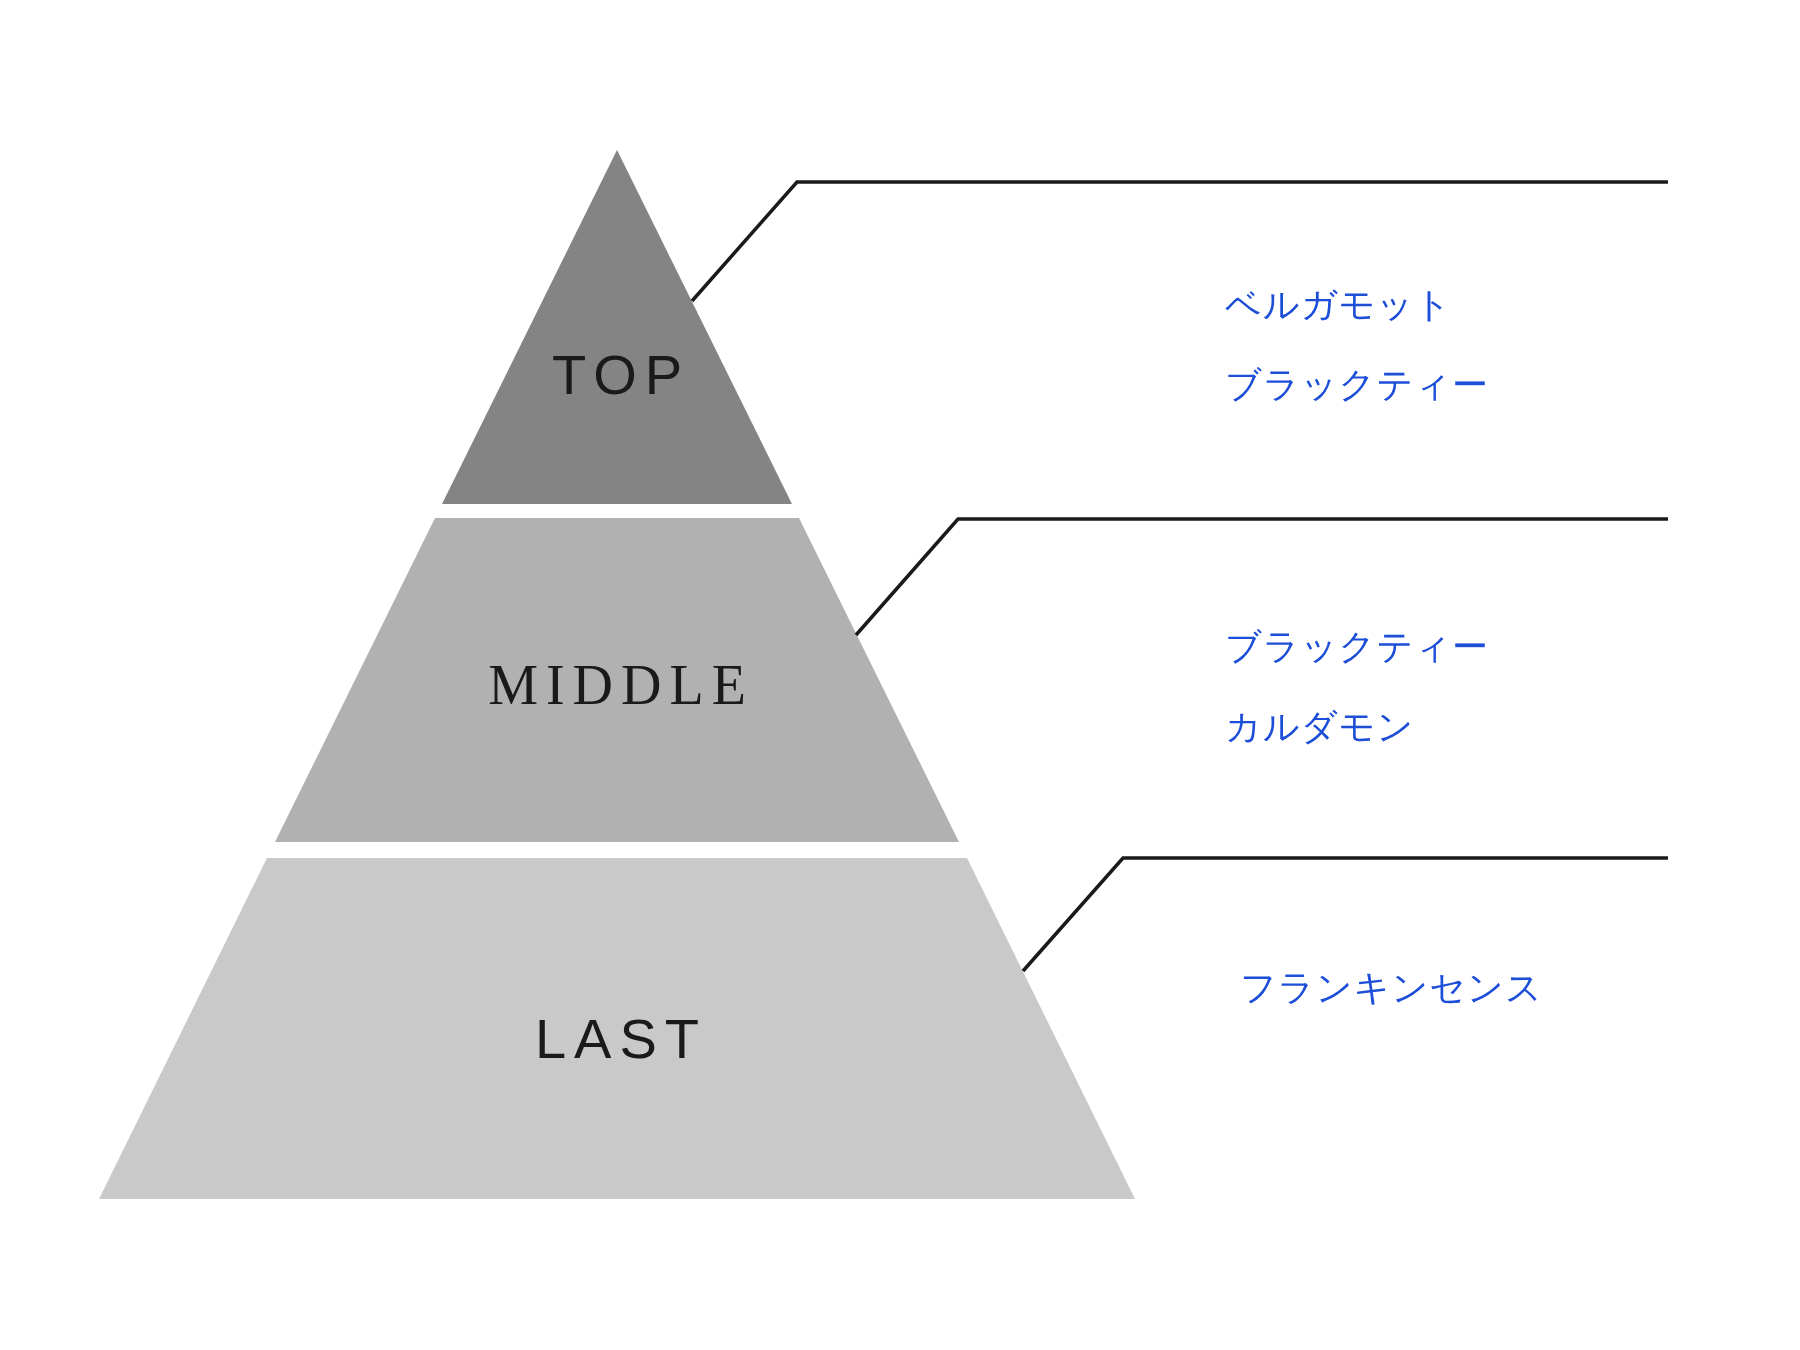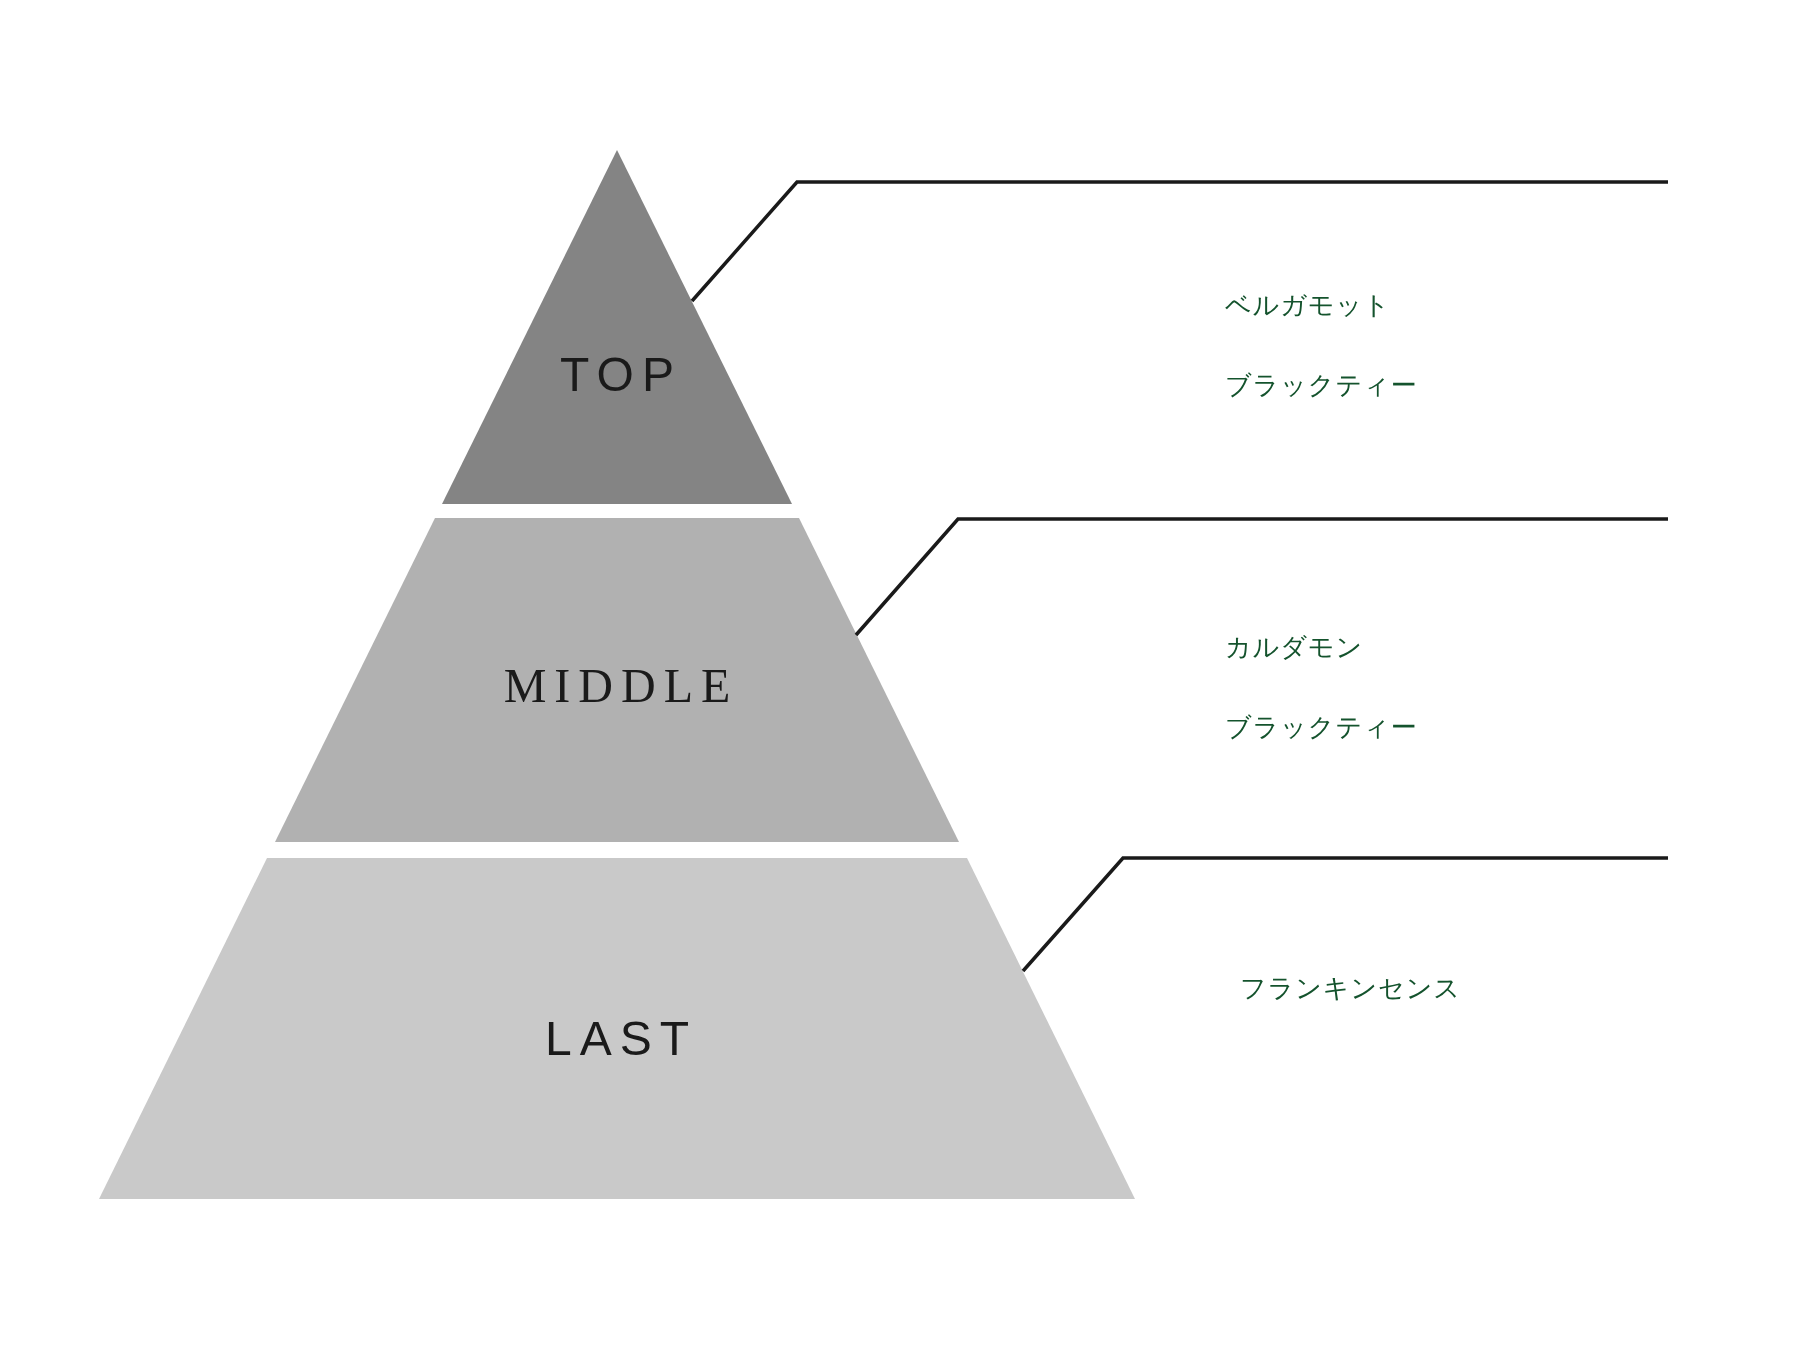--- a/index.html
+++ b/index.html
@@ -17,32 +17,32 @@
   .scene {
     position: absolute;
     left: 0;
     top: 0;
     width: 1800px;
     height: 1350px;
   }
   .tier-label {
     position: absolute;
     transform: translate(-50%, -50%);
-    font-size: 48px;
+    font-size: 56px;
     letter-spacing: 8px;
     padding-left: 8px; 
     color: #1a1a1a;
     white-space: nowrap;
     font-weight: 400;
   }
   .notes-block {
     position: absolute;
     left: 1225px;
-    color: #14532d;
-    font-size: 26px;
+    color: #1d4ed8;
+    font-size: 36px;
     letter-spacing: 1px;
     line-height: 80px;
     white-space: nowrap;
     font-weight: 400;
   }
   .note-line {
     height: 80px;
   }
 </style>
 </head>
@@ -61,18 +61,18 @@
 
 <div class="tier-label" style="left:617px; top:374px;">TOP</div>
 <div class="tier-label" style="left:617px; top:685px;font-family:Liberation Serif, serif;">MIDDLE</div>
 <div class="tier-label" style="left:617px; top:1038px;">LAST</div>
 
 <div class="notes-block" style="top:265px;">
   <div class="note-line">ベルガモット</div>
   <div class="note-line">ブラックティー</div>
 </div>
 <div class="notes-block" style="top:607px;">
+  <div class="note-line">ブラックティー</div>
   <div class="note-line">カルダモン</div>
-  <div class="note-line">ブラックティー</div>
 </div>
 <div class="notes-block" style="top:948px;margin-left:15px;">
   <div class="note-line">フランキンセンス</div>
 </div>
 
 </body></html>

